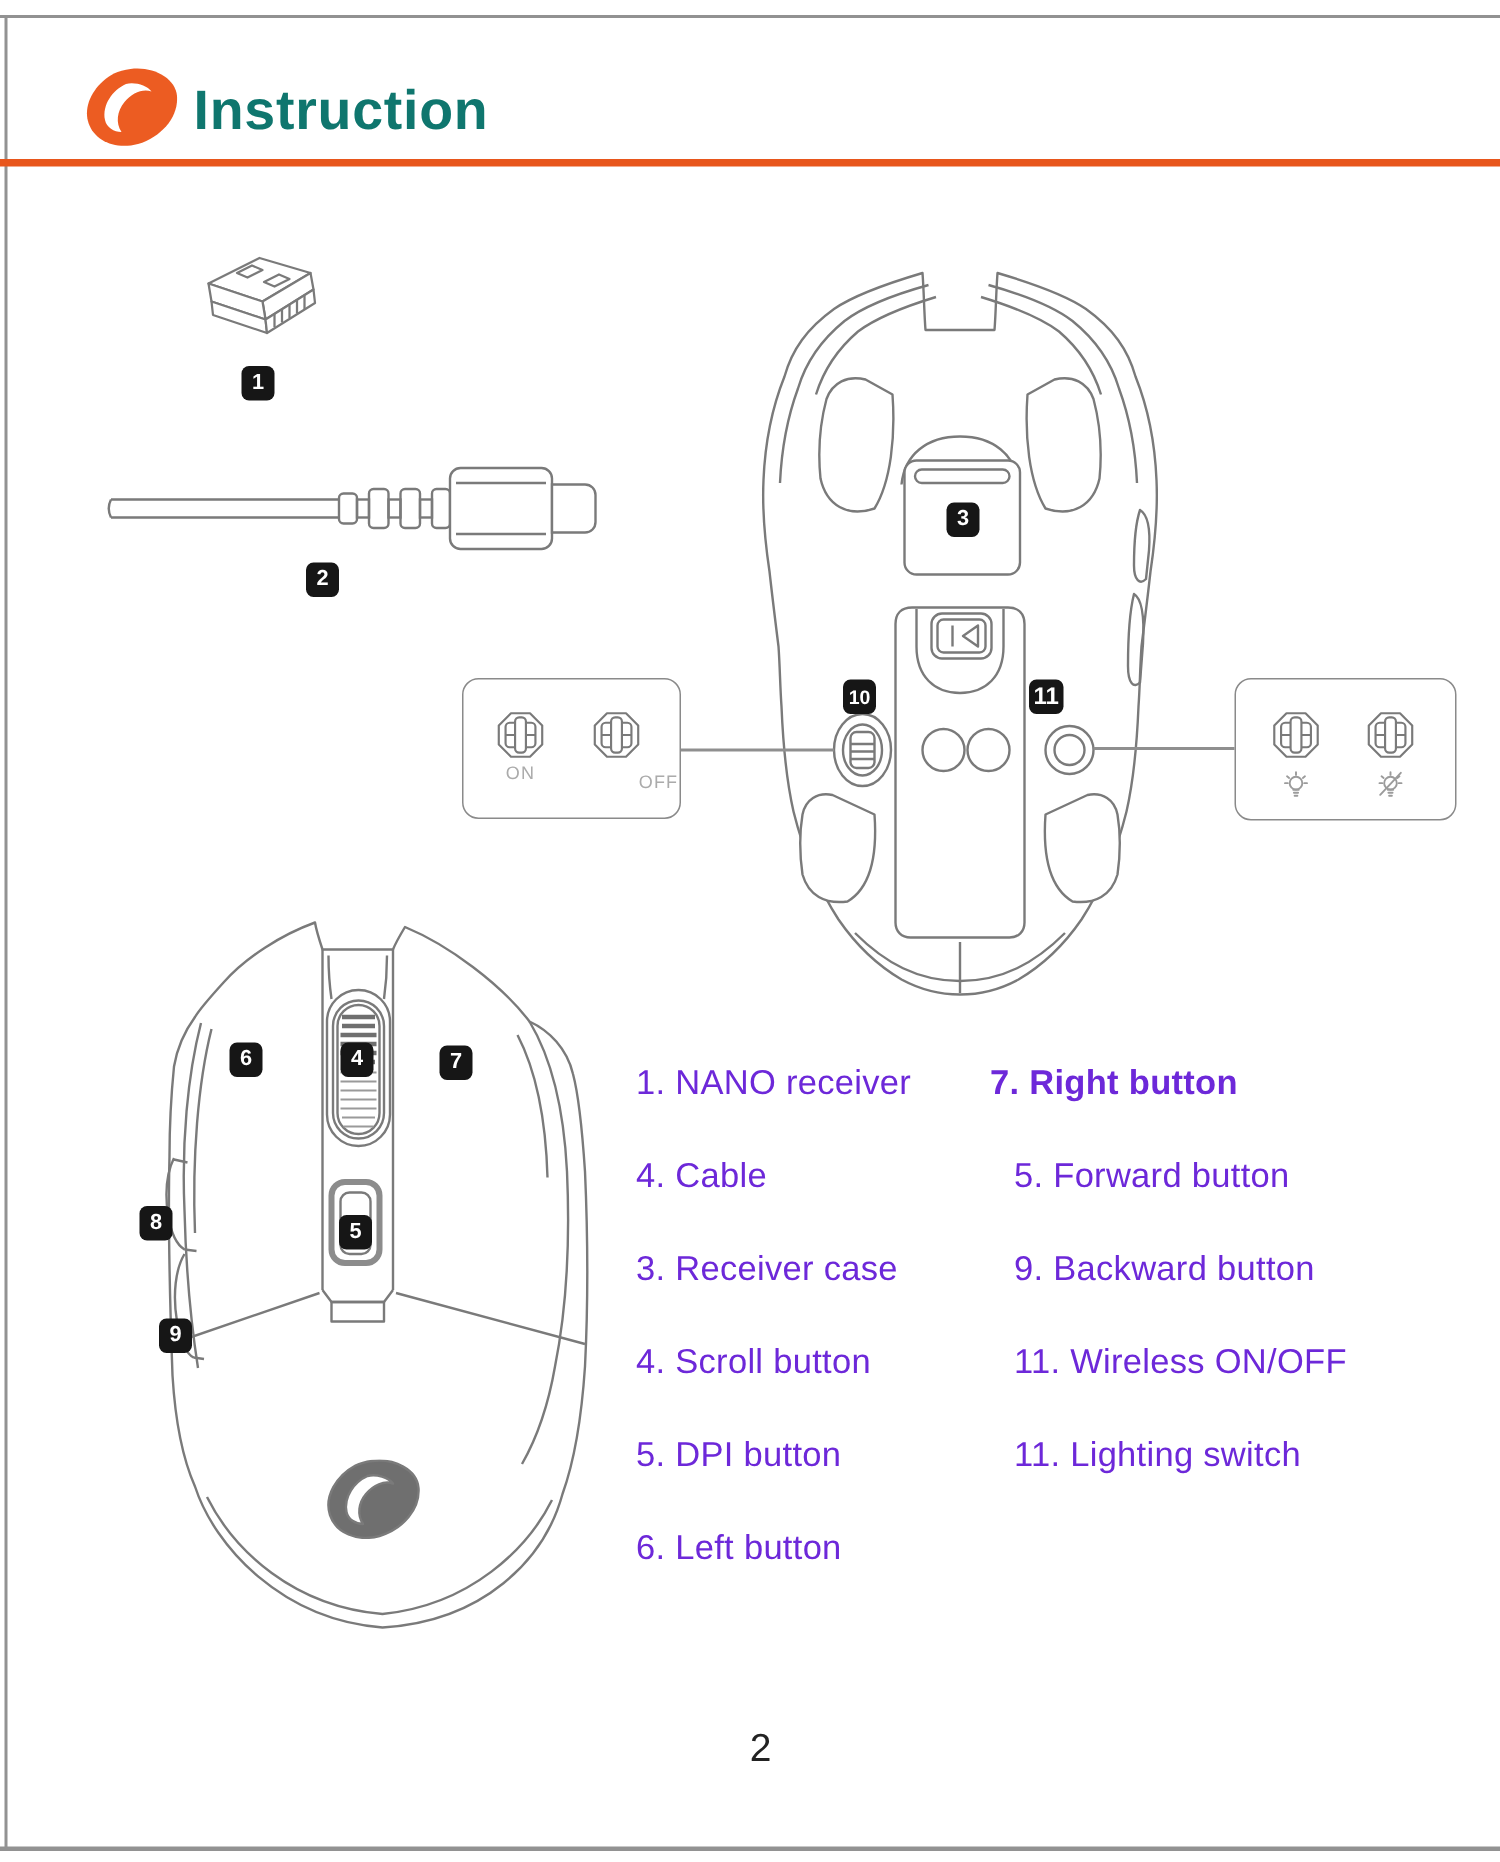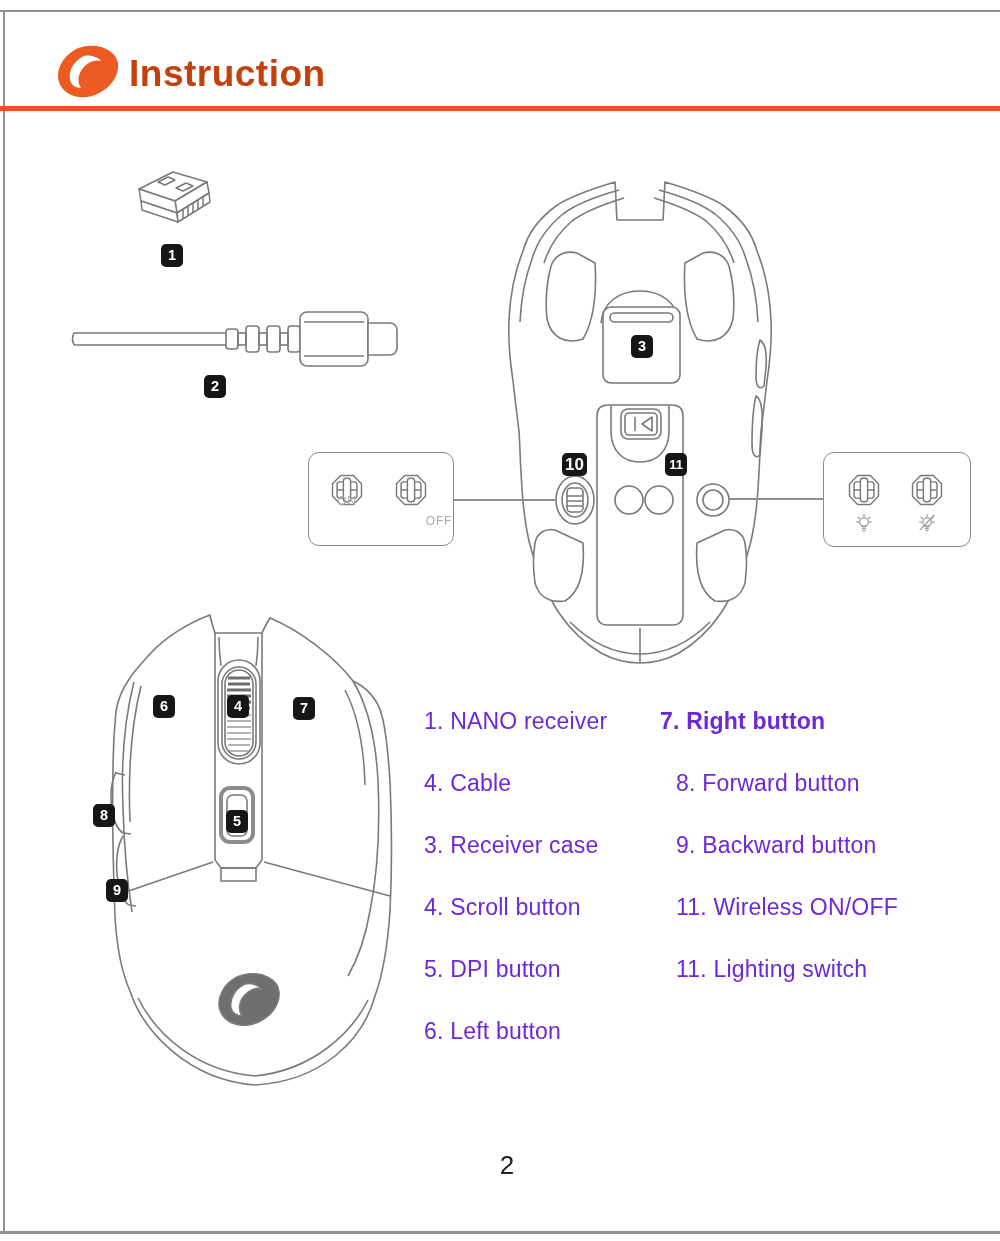--- a/index.html
+++ b/index.html
@@ -1,20 +1,20 @@
 <!DOCTYPE html>
 <html><head>
 <meta charset="utf-8">
 <style>
   html,body{margin:0;padding:0;background:#fff;}
   .page{position:relative;width:1000px;height:1241px;background:#ffffff;overflow:hidden;
         font-family:"Liberation Sans","DejaVu Sans",sans-serif;}
   .abs{position:absolute;}
   .border-line{position:absolute;background:#929292;}
-  .title{position:absolute;left:129px;top:53px;font-size:37px;font-weight:700;color:#c2410c;letter-spacing:.5px;}
+  .title{position:absolute;left:129px;top:53px;font-size:37px;font-weight:700;color:#0f766e;letter-spacing:.5px;}
   .rule{position:absolute;left:0;top:106px;width:1000px;height:5px;background:#E8561C;}
   .badge{position:absolute;min-width:22px;height:23px;padding:0 3px;box-sizing:border-box;
          background:#161616;color:#fff;border-radius:5px;font-size:14.5px;font-weight:700;
          display:flex;align-items:center;justify-content:center;line-height:1;}
   .legend-item{position:absolute;font-size:23px;color:#6d28d9;font-weight:500;white-space:nowrap;letter-spacing:.2px;}
   .callout-box{position:absolute;border:1.7px solid #8a8a8a;border-radius:11px;background:#fff;box-sizing:border-box;}
   .connector{position:absolute;height:2px;background:#8f8f8f;}
   .onoff-label{position:absolute;font-size:12px;color:#ababab;font-weight:500;letter-spacing:.8px;text-align:center;}
   .page-number{position:absolute;left:472px;top:1150px;width:70px;text-align:center;font-size:26px;color:#222;}
   svg{display:block;}
@@ -124,34 +124,34 @@
       <circle cx="136" cy="330" r="14"></circle>
       <circle cx="166" cy="330" r="14"></circle>
       <circle cx="220" cy="330" r="16"></circle>
       <circle cx="220" cy="330" r="10"></circle>
       <path d="M42,373 C44,363 52,358 62,360 L90,373 C92,401 87,422 72,431 C57,433 46,427 42,413 C40,399 40,385 42,373 Z" fill="#fff"></path>
       <path d="M252,373 C250,363 242,358 232,360 L204,373 C202,401 207,422 222,431 C237,433 248,427 252,413 C254,399 254,385 252,373 Z" fill="#fff"></path>
       <path d="M147,458 L147,492"></path>
     </g>
   </svg>
   <div class="badge" style="left:631px;top:335px;">3</div>
-  <div class="badge" style="left:562px;top:453px;font-size:17px;">10</div>
-  <div class="badge" style="left:665px;top:453px;font-size:13px;">11</div>
+  <div class="badge" style="left:562px;top:453px;font-size:13px;">10</div>
+  <div class="badge" style="left:686px;top:453px;font-size:16px;">11</div>
 
   <div class="connector" style="left:454px;top:499px;width:102px;"></div>
   <div class="connector" style="left:729px;top:498px;width:94px;"></div>
 
   <div class="callout-box" style="left:308px;top:452px;width:146px;height:94px;"></div>
   <svg class="abs" style="left:328px;top:471px;" width="38" height="38">
       <use href="#slide-switch"></use>
     </svg>
   <svg class="abs" style="left:392px;top:471px;" width="38" height="38">
       <use href="#slide-switch"></use>
     </svg>
-  <div class="onoff-label" style="left:328px;top:494px;width:38px;">ON</div>
+  <div class="onoff-label" style="left:328px;top:508px;width:38px;">ON</div>
   <div class="onoff-label" style="left:392px;top:514px;width:38px;margin-left:28px;">OFF</div>
 
   <div class="callout-box" style="left:823px;top:452px;width:148px;height:95px;"></div>
   <svg class="abs" style="left:845px;top:471px;" width="38" height="38">
       <use href="#slide-switch"></use>
     </svg>
   <svg class="abs" style="left:908px;top:471px;" width="38" height="38">
       <use href="#slide-switch"></use>
     </svg>
   <svg class="abs" style="left:853px;top:512px;" width="22" height="22">
@@ -193,20 +193,20 @@
   <div class="badge" style="left:226px;top:810px;">5</div>
   <div class="badge" style="left:106px;top:879px;">9</div>
 
   <div class="legend-item" style="left:424px;top:708px;">1. NANO receiver</div>
   <div class="legend-item" style="left:424px;top:770px;">4. Cable</div>
   <div class="legend-item" style="left:424px;top:832px;">3. Receiver case</div>
   <div class="legend-item" style="left:424px;top:894px;">4. Scroll button</div>
   <div class="legend-item" style="left:424px;top:956px;text-align:right;">5. DPI button</div>
   <div class="legend-item" style="left:424px;top:1018px;">6. Left button</div>
   <div class="legend-item" style="left:660px;top:708px;font-weight:bold;">7. Right button</div>
-  <div class="legend-item" style="left:676px;top:770px;">8. Forward button</div>
+  <div class="legend-item" style="left:676px;top:770px;">5. Forward button</div>
   <div class="legend-item" style="left:676px;top:832px;">9. Backward button</div>
   <div class="legend-item" style="left:676px;top:894px;">11. Wireless ON/OFF</div>
   <div class="legend-item" style="left:676px;top:956px;">11. Lighting switch</div>
 
   <div class="page-number">2</div>
 
 </div>
 
 </body></html>

